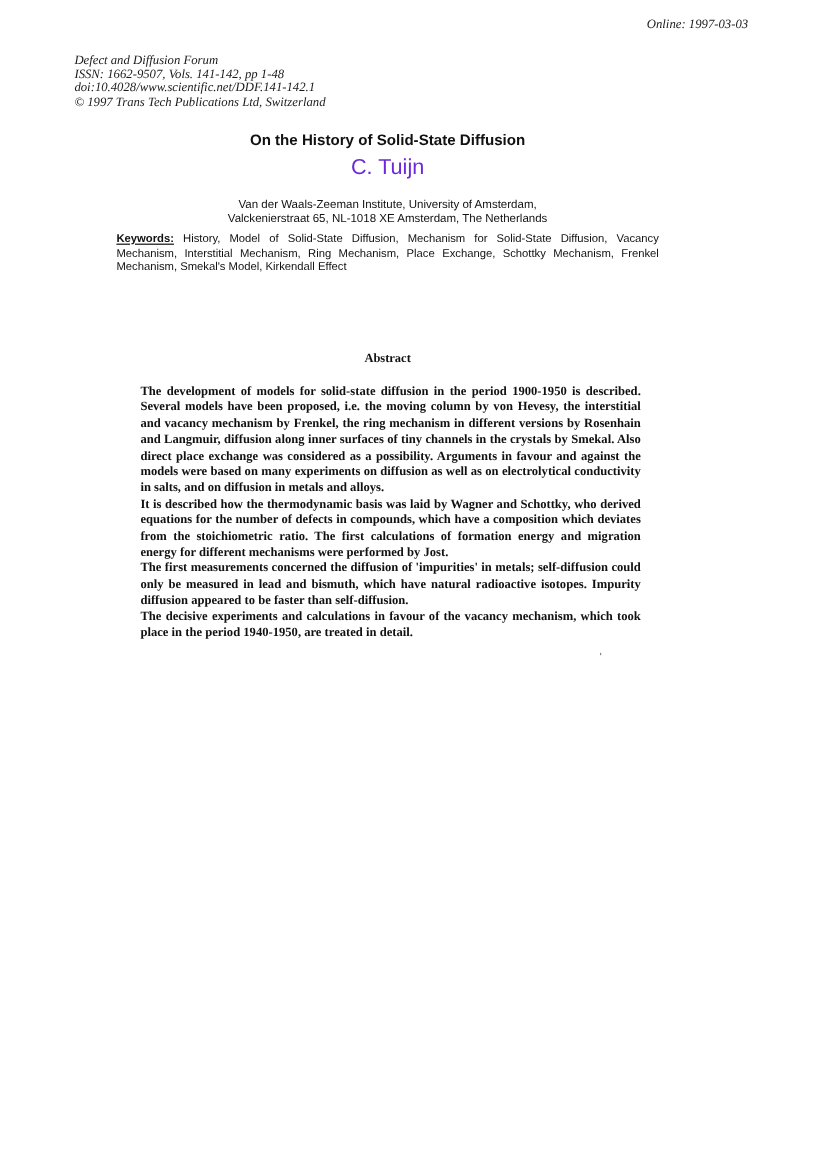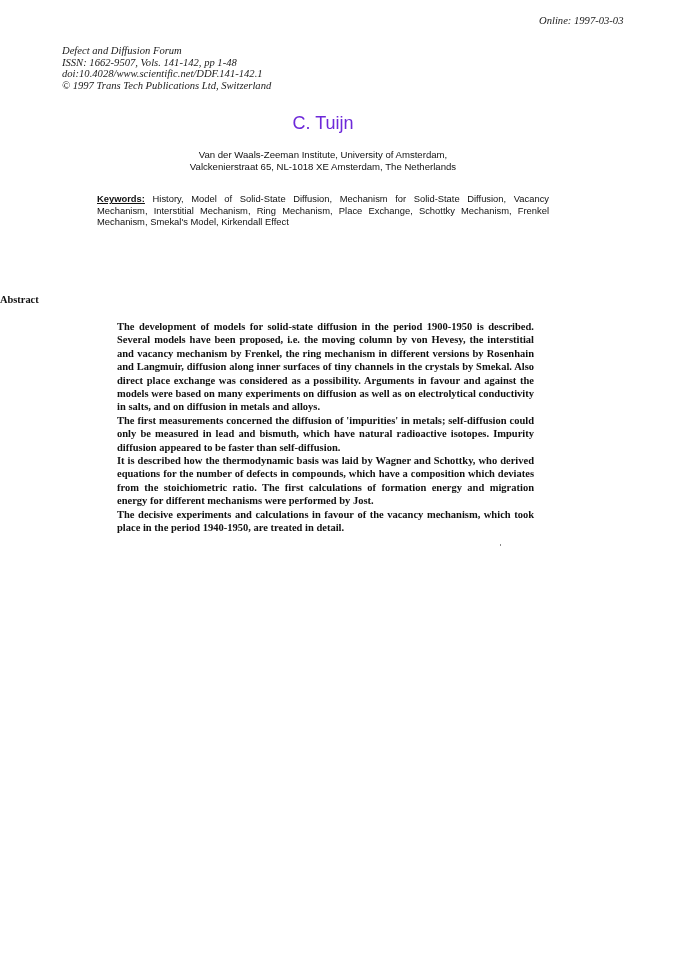--- a/index.html
+++ b/index.html
@@ -77,21 +77,21 @@
     }
     .keywords-label {
       font-weight: bold;
       text-decoration: underline;
     }
     .abstract-heading {
       position: absolute;
       left: 0;
       width: 646px;
       top: 294px;
-      text-align: left;
+      text-align: center;
       font-family: "Liberation Serif", serif;
       font-weight: bold;
       font-size: 10.4px;
       line-height: 12px;
       color: #111;
     }
     .abstract-body {
       position: absolute;
       left: 117px;
       top: 320px;
@@ -121,34 +121,35 @@
 <div class="header-left">
   <div>Defect and Diffusion Forum</div>
   <div>ISSN: 1662-9507, Vols. 141-142, pp 1-48</div>
   <div>doi:10.4028/www.scientific.net/DDF.141-142.1</div>
   <div>© 1997 Trans Tech Publications Ltd, Switzerland</div>
 </div>
 
 <div class="header-right">Online: 1997-03-03</div>
 
 <div class="title-block">
+  <div class="paper-title">On the History of Solid-State Diffusion</div>
   <div class="author">C. Tuijn</div>
   <div class="affiliation">
     <div>Van der Waals-Zeeman Institute, University of Amsterdam,</div>
     <div>Valckenierstraat 65, NL-1018 XE Amsterdam, The Netherlands</div>
   </div>
 </div>
 
 <div class="keywords">
   <span class="keywords-label">Keywords:</span>
   <span>History, Model of Solid-State Diffusion, Mechanism for Solid-State Diffusion, Vacancy Mechanism, Interstitial Mechanism, Ring Mechanism, Place Exchange, Schottky Mechanism, Frenkel Mechanism, Smekal's Model, Kirkendall Effect</span>
 </div>
 
 <div class="abstract-heading">Abstract</div>
 
 <div class="abstract-body">
   <p>The development of models for solid-state diffusion in the period 1900-1950 is described. Several models have been proposed, i.e. the moving column by von Hevesy, the interstitial and vacancy mechanism by Frenkel, the ring mechanism in different versions by Rosenhain and Langmuir, diffusion along inner surfaces of tiny channels in the crystals by Smekal. Also direct place exchange was considered as a possibility. Arguments in favour and against the models were based on many experiments on diffusion as well as on electrolytical conductivity in salts, and on diffusion in metals and alloys.</p>
+  <p>It is described how the thermodynamic basis was laid by Wagner and Schottky, who derived equations for the number of defects in compounds, which have a composition which deviates from the stoichiometric ratio. The first calculations of formation energy and migration energy for different mechanisms were performed by Jost.</p>
   <p>The first measurements concerned the diffusion of 'impurities' in metals; self-diffusion could only be measured in lead and bismuth, which have natural radioactive isotopes. Impurity diffusion appeared to be faster than self-diffusion.</p>
-  <p>It is described how the thermodynamic basis was laid by Wagner and Schottky, who derived equations for the number of defects in compounds, which have a composition which deviates from the stoichiometric ratio. The first calculations of formation energy and migration energy for different mechanisms were performed by Jost.</p>
   <p>The decisive experiments and calculations in favour of the vacancy mechanism, which took place in the period 1940-1950, are treated in detail.</p>
 </div>
 
 <div class="stray-mark"></div>
 
 </body></html>

